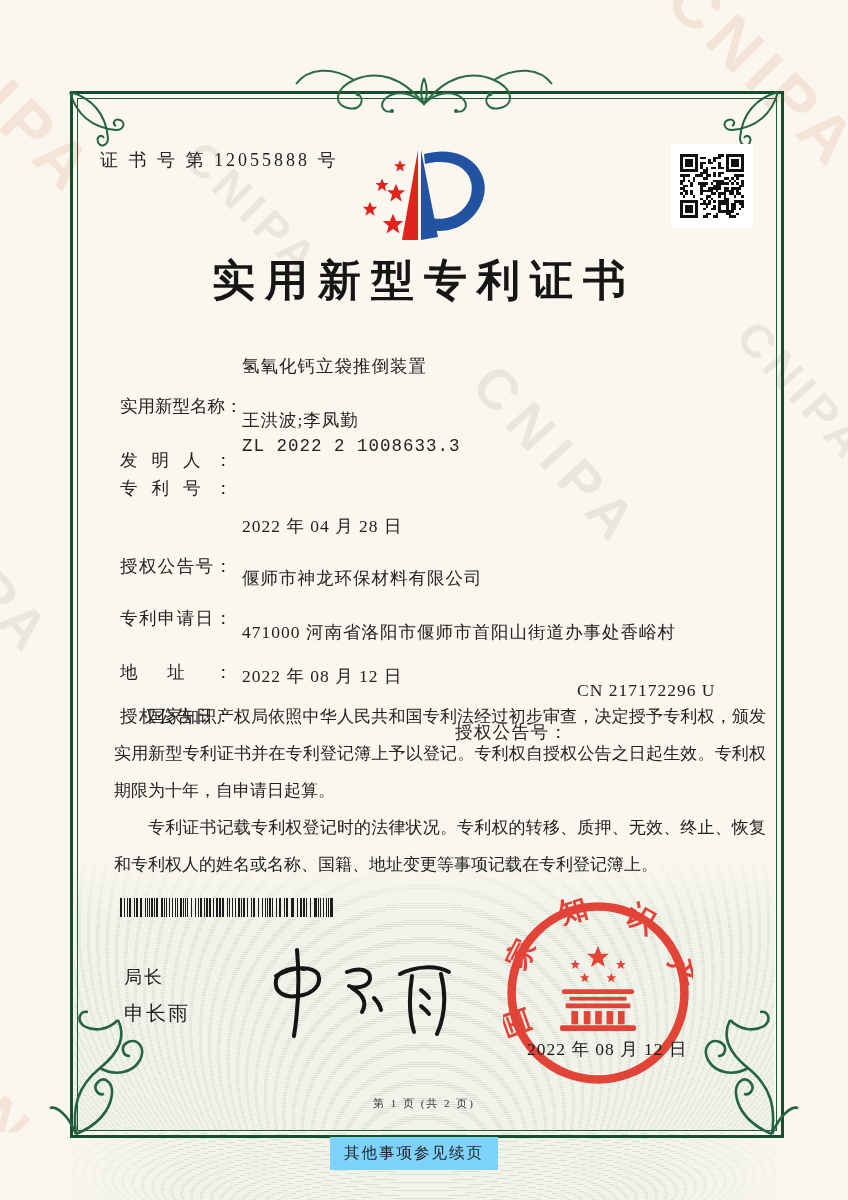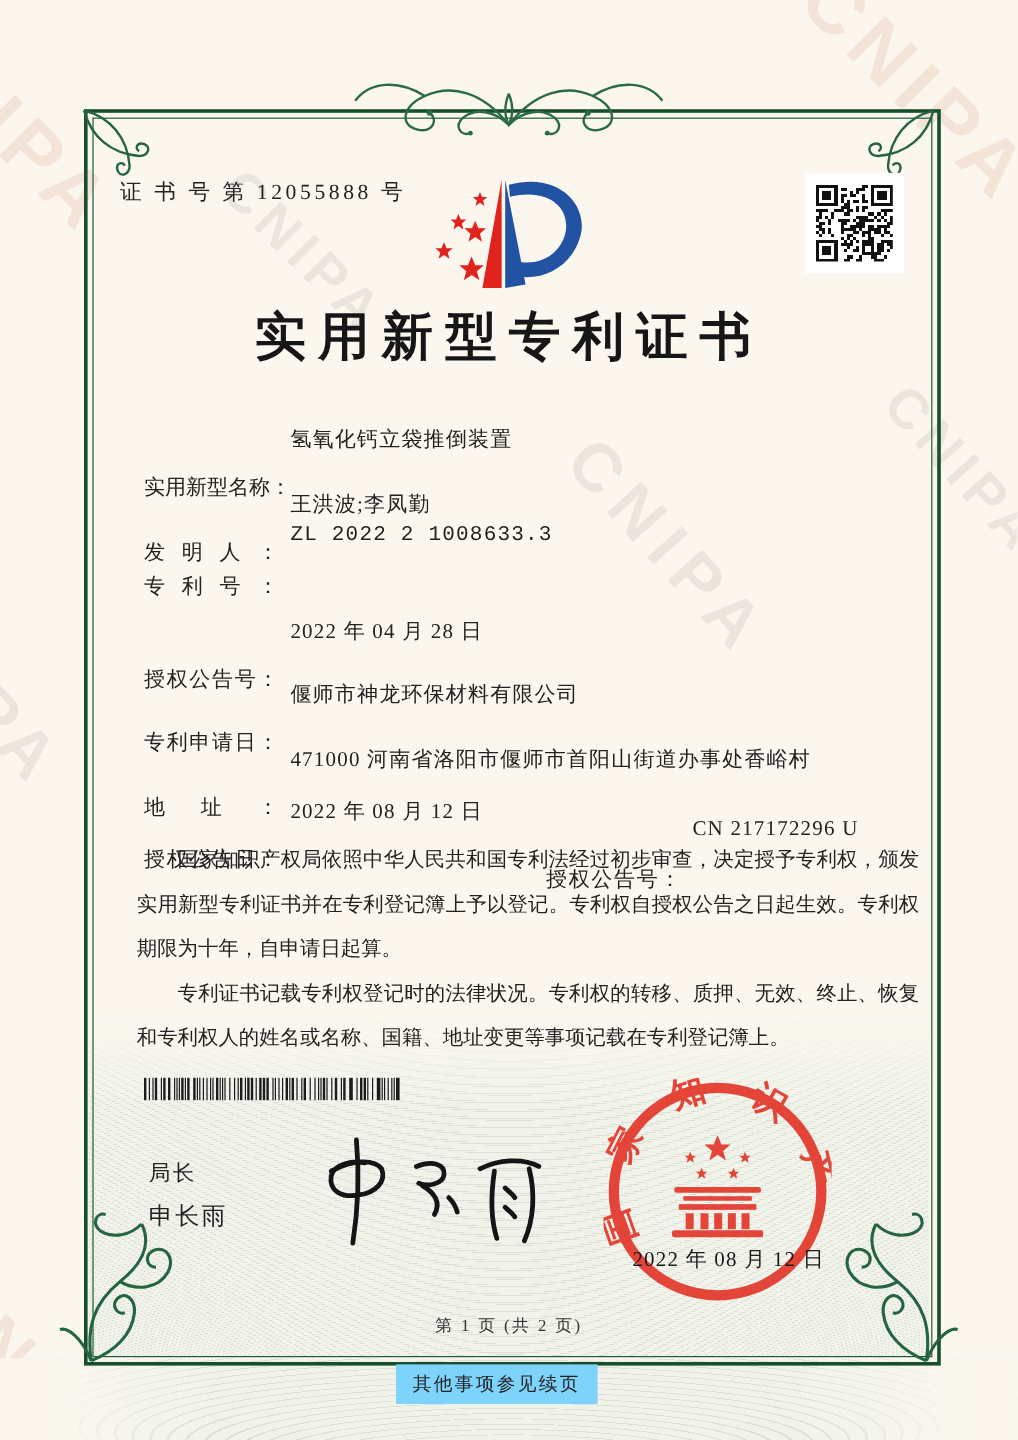--- a/index.html
+++ b/index.html
@@ -57,21 +57,21 @@
         repeating-radial-gradient(120% 95% at 50% 160%,
         rgba(108,143,112,0.18) 0 1px, rgba(0,0,0,0) 1px 6px);}
 
   
   .barcode{position:absolute;left:120px;top:898px;width:216px;height:19px;}
   .director-title{position:absolute;left:124px;top:965px;font-size:18px;color:#222;letter-spacing:2px;}
   .director-name{position:absolute;left:124px;top:1000px;font-size:20px;color:#222;letter-spacing:2px;}
   .signature{position:absolute;left:252px;top:942px;}
   .seal{position:absolute;left:503px;top:898px;}
   .seal-date{position:absolute;left:527px;top:1037px;font-size:17.5px;color:#1a1a1a;letter-spacing:1px;}
-  .pageinfo{position:absolute;left:0;top:1096px;width:848px;text-align:center;font-size:14px;color:#333;letter-spacing:2px;}
+  .pageinfo{position:absolute;left:0;top:1096px;width:848px;text-align:center;font-size:11px;color:#333;letter-spacing:2px;}
   .contbox{position:absolute;left:330px;top:1137px;background:#7dd3fc;padding:6px 14px;}
   .contbox span{font-size:15.5px;color:#222;letter-spacing:2px;}
 </style>
 </head>
 <body>
 
 <div id="page">
 
   <div class="wm pink" style="left:-58px;top:-14px;font-size:66px;letter-spacing:8px;transform:rotate(45deg);">CNIPA</div>
   <div class="wm pink" style="left:706px;top:-40px;font-size:66px;letter-spacing:8px;transform:rotate(45deg);">CNIPA</div>

